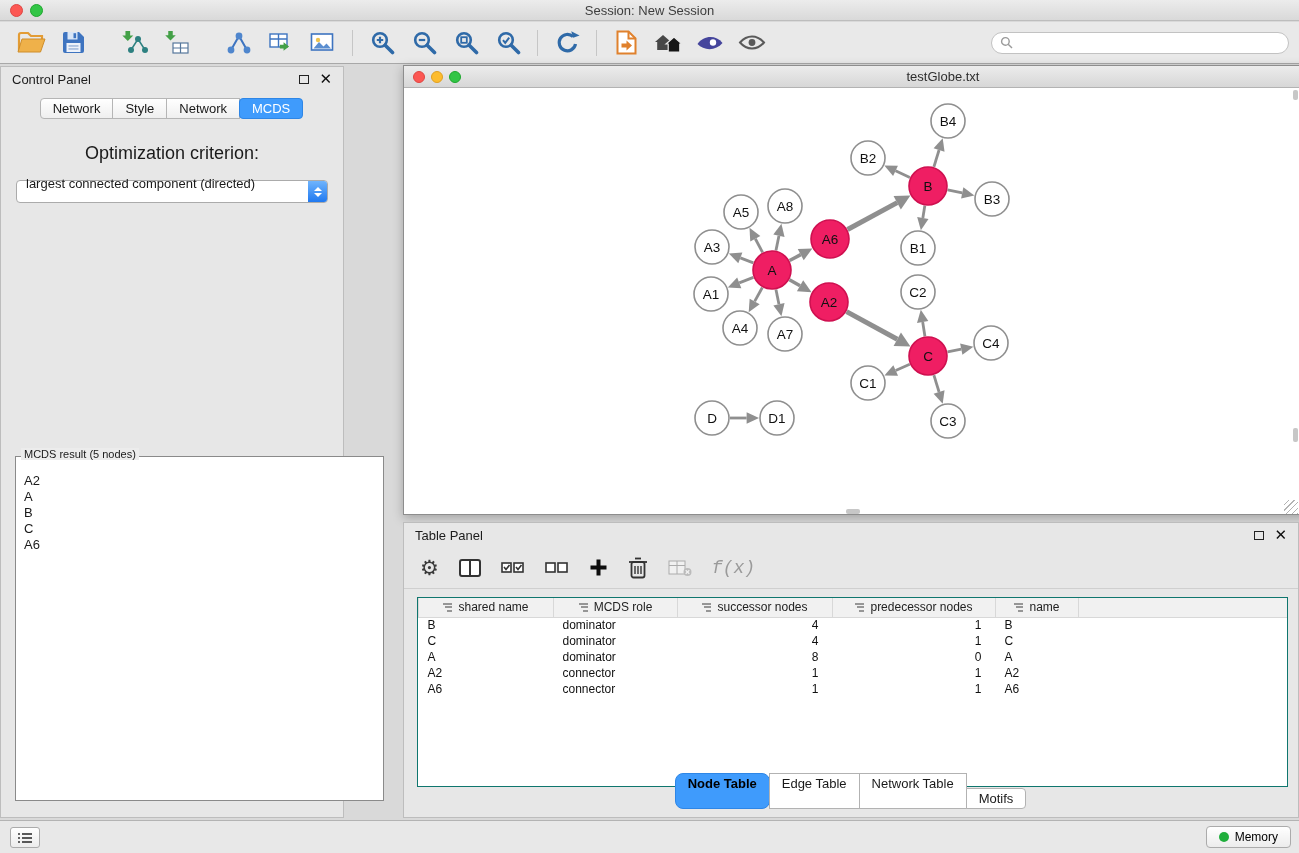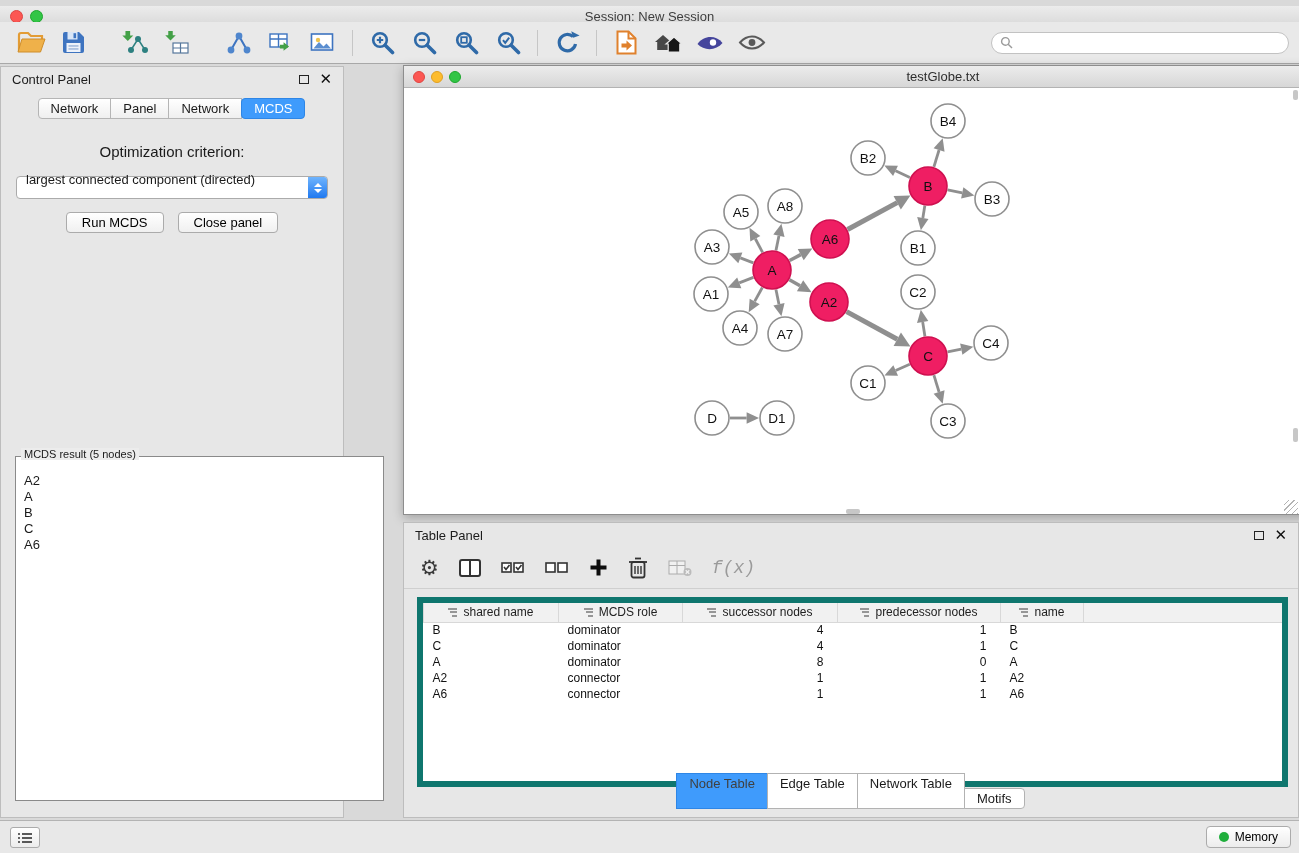--- a/index.html
+++ b/index.html
@@ -2,21 +2,21 @@
 <html><head>
 <meta charset="utf-8">
 <style>
   * { margin:0; padding:0; box-sizing:border-box; }
   html,body { width:1299px; height:853px; }
   body { font-family:"Liberation Sans","DejaVu Sans",sans-serif; font-size:13px; color:#1a1a1a;
          background:#d6d6d6; overflow:hidden; }
   .app { position:relative; width:1299px; height:853px; background:#d9d9d9; }
 
   
-  .titlebar { position:absolute; top:6px; left:0; right:0; height:21px;
+  .titlebar { position:absolute; top:0; left:0; right:0; height:21px;
               background:linear-gradient(#ececec,#d9d9d9); border-bottom:1px solid #bdbdbd; }
   .titlebar-title { text-align:center; line-height:21px; font-size:13px; color:#3e3e3e; }
   .tl { position:absolute; top:4px; width:13px; height:13px; border-radius:50%; cursor:pointer; }
   .tl.red { left:10px; background:#fc5753; border:1px solid #de4643; }
   .tl.green { left:30px; background:#32c546; border:1px solid #1ea72e; }
 
   
   .toolbar { position:absolute; top:22px; left:0; right:0; height:42px; background:#e9e9e9;
              border-bottom:1px solid #a8a8a8; display:flex; align-items:center; padding:0 10px; }
   .tbtn { background:none; border:none; width:42px; height:36px; display:flex; align-items:center;
@@ -35,21 +35,21 @@
 
   
   .control-panel { position:absolute; left:0; top:66px; width:344px; height:752px;
                    background:#e7e7e7; border:1px solid #bdbdbd; }
   .cp-tabs { display:flex; justify-content:center; margin-top:7px; }
   .cp-tab { border:1px solid #b5b5b5; background:linear-gradient(#ffffff,#efefef); padding:2px 12px;
             font-size:13px; margin-left:-1px; cursor:pointer; color:#1a1a1a; }
   .cp-tab:first-child { border-radius:4px 0 0 4px; }
   .cp-tab:last-child { border-radius:0 4px 4px 0; }
   .cp-tab.active { background:#3f9bfc; color:#fff; border-color:#2e86e6; border-radius:4px; }
-  .opt-label { text-align:center; margin-top:24px; font-size:15px; }
+  .opt-label { text-align:center; margin-top:24px; font-size:18px; }
   .dropdown { margin:16px auto 0; width:312px; height:23px; background:#fff; border:1px solid #ababab;
               border-radius:4px; display:flex; align-items:center; position:relative; padding:0 24px 16px 9px;
               font-size:13px; cursor:pointer; }
   .dd-text { white-space:nowrap; overflow:hidden; }
   .dd-btn { position:absolute; right:0; top:0; width:19px; height:21px;
             background:linear-gradient(#6fb4fd,#2079f0); border-radius:0 3px 3px 0;
             display:flex; flex-direction:column; align-items:center; justify-content:center; gap:2px; }
   .dd-up { width:0; height:0; border-left:4px solid transparent; border-right:4px solid transparent;
            border-bottom:4.5px solid #fff; }
   .dd-down { width:0; height:0; border-left:4px solid transparent; border-right:4px solid transparent;
@@ -83,38 +83,38 @@
   
   .table-panel { position:absolute; left:403px; top:522px; width:896px; height:296px;
                  background:#e7e7e7; border:1px solid #bdbdbd; }
   .tp-toolbar { height:42px; display:flex; align-items:center; padding:0 16px; gap:20px;
                 border-bottom:1px solid #cfcfcf; }
   .tp-tool { background:none; border:none; cursor:pointer; display:flex; align-items:center; justify-content:center;
              height:30px; }
   .gear-glyph { font-size:21px; color:#3a3a3a; line-height:22px; }
   .fx { font-family:Liberation Mono, monospace; font-style:italic; font-size:18px; color:#9a9a9a; }
   .tp-table-wrap { position:absolute; left:13px; top:74px; width:871px; height:190px;
-                   background:#fff; border:6px solid #0f766e; overflow:hidden; }
+                   background:#fff; border:1px solid #0f766e; overflow:hidden; }
   table.data { border-collapse:collapse; width:100%; table-layout:fixed; }
   table.data th { background:#f1f1f1; border:1px solid #d8d8d8; border-top:none; height:19px;
                   font-weight:normal; font-size:12px; color:#222; overflow:hidden; }
   table.data th.filler { border-right:none; }
   .th-inner { display:flex; align-items:center; justify-content:center; gap:5px; }
   .th-icon { width:10px; height:9px; display:inline-block; flex:0 0 auto;
              background:linear-gradient(#969696,#969696) 0px 0px/9px 2px no-repeat,
                         linear-gradient(#969696,#969696) 2px 3.5px/7px 2px no-repeat,
                         linear-gradient(#969696,#969696) 4px 7px/5px 2px no-repeat; }
   table.data td { height:16px; padding:0 9px; font-size:12px; color:#111; white-space:nowrap; overflow:hidden; }
   table.data td.num { text-align:right; padding-right:14px; }
   .tp-tabs { position:absolute; bottom:8px; left:0; right:0; display:flex; justify-content:center; }
   .tp-tab { border:1px solid #b2b2b2; background:#fff; padding:2px 12px; font-size:13px; margin-left:-1px;
             cursor:pointer; }
   .tp-tab:first-child { border-radius:4px 0 0 4px; }
   .tp-tab:last-child { border-radius:0 4px 4px 0;margin-top:15px; }
-  .tp-tab.active { background:#3f9bfc; color:#404040; border-color:#2e86e6; border-radius:0; }
+  .tp-tab.active { background:#3f9bfc; color:#000000; border-color:#2e86e6; border-radius:8px;font-weight:bold; }
 
   
   .statusbar { position:absolute; left:0; right:0; bottom:0; height:33px; background:#e8e8e8;
                border-top:1px solid #b3b3b3; }
   .sb-left-btn { position:absolute; left:10px; top:6px; width:30px; height:21px; border:1px solid #ababab;
                  border-radius:3px; background:linear-gradient(#fff,#ececec); display:flex; align-items:center;
                  justify-content:center; cursor:pointer; }
   .memory-btn { position:absolute; right:8px; top:5px; height:22px; border:1px solid #ababab; border-radius:4px;
                 background:linear-gradient(#fff,#ececec); display:flex; align-items:center; gap:6px;
                 padding:0 12px; font-size:12px; cursor:pointer; font-family:"Liberation Sans",sans-serif; }
@@ -266,35 +266,31 @@
   <div class="control-panel">
     <div class="panel-header">
       <span>Control Panel</span>
       <span class="ph-icons">
         <span class="float-icon"></span>
         <span class="close-icon">✕</span>
       </span>
     </div>
     <div class="cp-tabs">
         <div class="cp-tab">Network</div>
-        <div class="cp-tab">Panel</div>
+        <div class="cp-tab">Style</div>
         <div class="cp-tab">Network</div>
         <div class="cp-tab active">MCDS</div>
       </div>
     <div class="opt-label">Optimization criterion:</div>
     <div class="dropdown">
       <span class="dd-text">largest connected component (directed)</span>
       <span class="dd-btn">
           <span class="dd-up"></span>
           <span class="dd-down"></span>
         </span>
-    </div>
-    <div class="cp-buttons">
-      <button class="cp-btn">Run MCDS</button>
-      <button class="cp-btn">Close panel</button>
     </div>
     <div class="result-box">
       <span class="result-legend">MCDS result (5 nodes)</span>
       <div class="result-list">
           <div class="result-item">A2</div>
           <div class="result-item">A</div>
           <div class="result-item">B</div>
           <div class="result-item">C</div>
           <div class="result-item">A6</div>
         </div>

